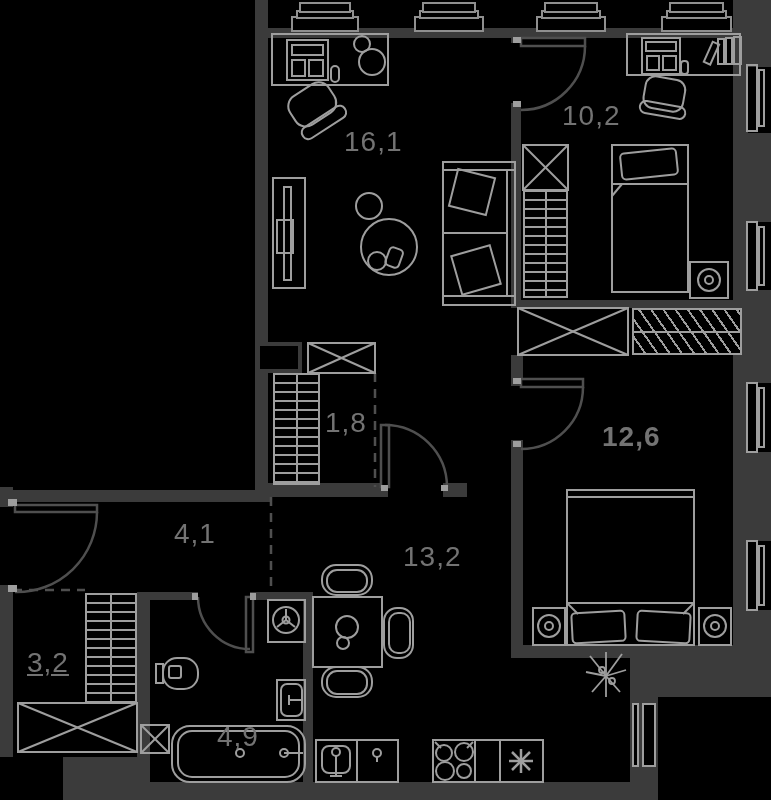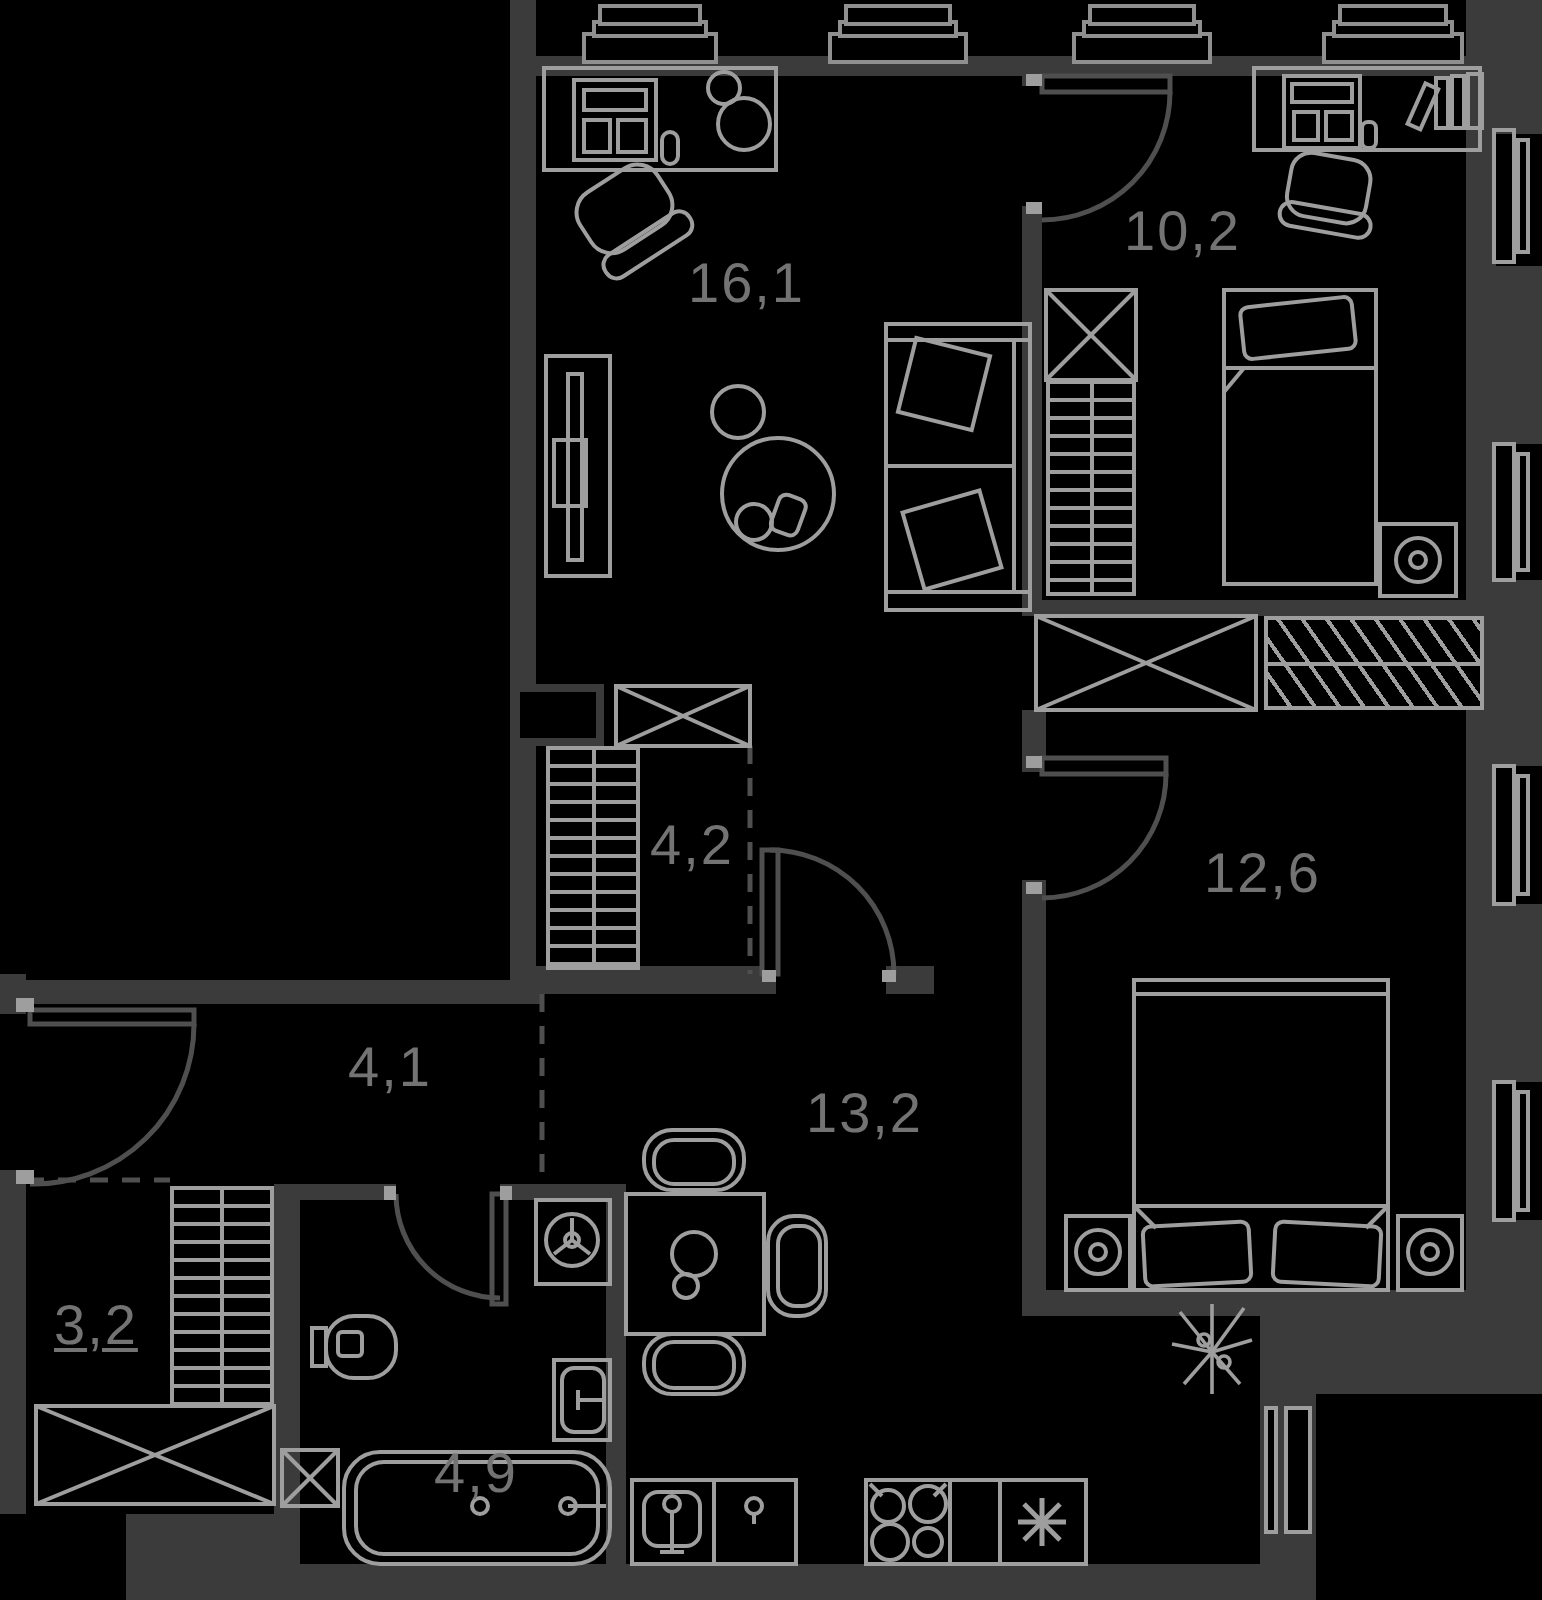--- a/index.html
+++ b/index.html
@@ -11,21 +11,21 @@
   
   .hatch{position:absolute;box-sizing:border-box;border:2px solid #9e9e9e;background:#000;}
   .rungs{background-image:repeating-linear-gradient(to bottom,transparent 0 7px,#9e9e9e 7px 9px);}
   .rungs::before{content:"";position:absolute;top:0;bottom:0;left:calc(50% - 1px);width:2px;background:#9e9e9e;}
   .diag{background-image:repeating-linear-gradient(55deg,transparent 0 8px,#9e9e9e 8px 10px);}
   .diag::before{content:"";position:absolute;left:0;right:0;top:calc(50% - 1px);height:2px;background:#9e9e9e;}
   
   #lbl-living{left:344px;top:126px;text-align:right;}
   #lbl-bed-small{left:562px;top:100px;}
   #lbl-closet{left:325px;top:407px;}
-  #lbl-bed-master{left:602px;top:421px;}
+  #lbl-bed-master{left:602px;top:421px;font-weight:bold;}
   #lbl-hall{left:141px;top:518px;margin-left:33px;}
   #lbl-kitchen{left:403px;top:541px;}
   #lbl-storage{left:27px;top:647px;text-decoration:underline;}
   #lbl-bath{left:217px;top:676px;margin-top:45px;}
   #hb-bedroom{left:523px;top:190px;width:45px;height:108px;}
   #hb-closet23{left:273px;top:373px;width:47px;height:112px;}
   #hb-storage32{left:85px;top:593px;width:52px;height:110px;}
   #hb-row{left:632px;top:308px;width:110px;height:47px;}
 </style>
 </head>
@@ -380,20 +380,20 @@
   </g>
 </svg>
 
 <div class="hatch rungs" id="hb-bedroom"></div>
 <div class="hatch rungs" id="hb-closet23"></div>
 <div class="hatch rungs" id="hb-storage32"></div>
 <div class="hatch diag" id="hb-row"></div>
 
 <div class="room-label" id="lbl-living">16,1</div>
 <div class="room-label" id="lbl-bed-small">10,2</div>
-<div class="room-label" id="lbl-closet">4,2</div>
+<div class="room-label" id="lbl-closet">1,8</div>
 <div class="room-label" id="lbl-bed-master">12,6</div>
 <div class="room-label" id="lbl-hall">4,1</div>
 <div class="room-label" id="lbl-kitchen">13,2</div>
 <div class="room-label" id="lbl-storage">3,2</div>
 <div class="room-label" id="lbl-bath">4,9</div>
 
 </div>
 
 </body></html>

